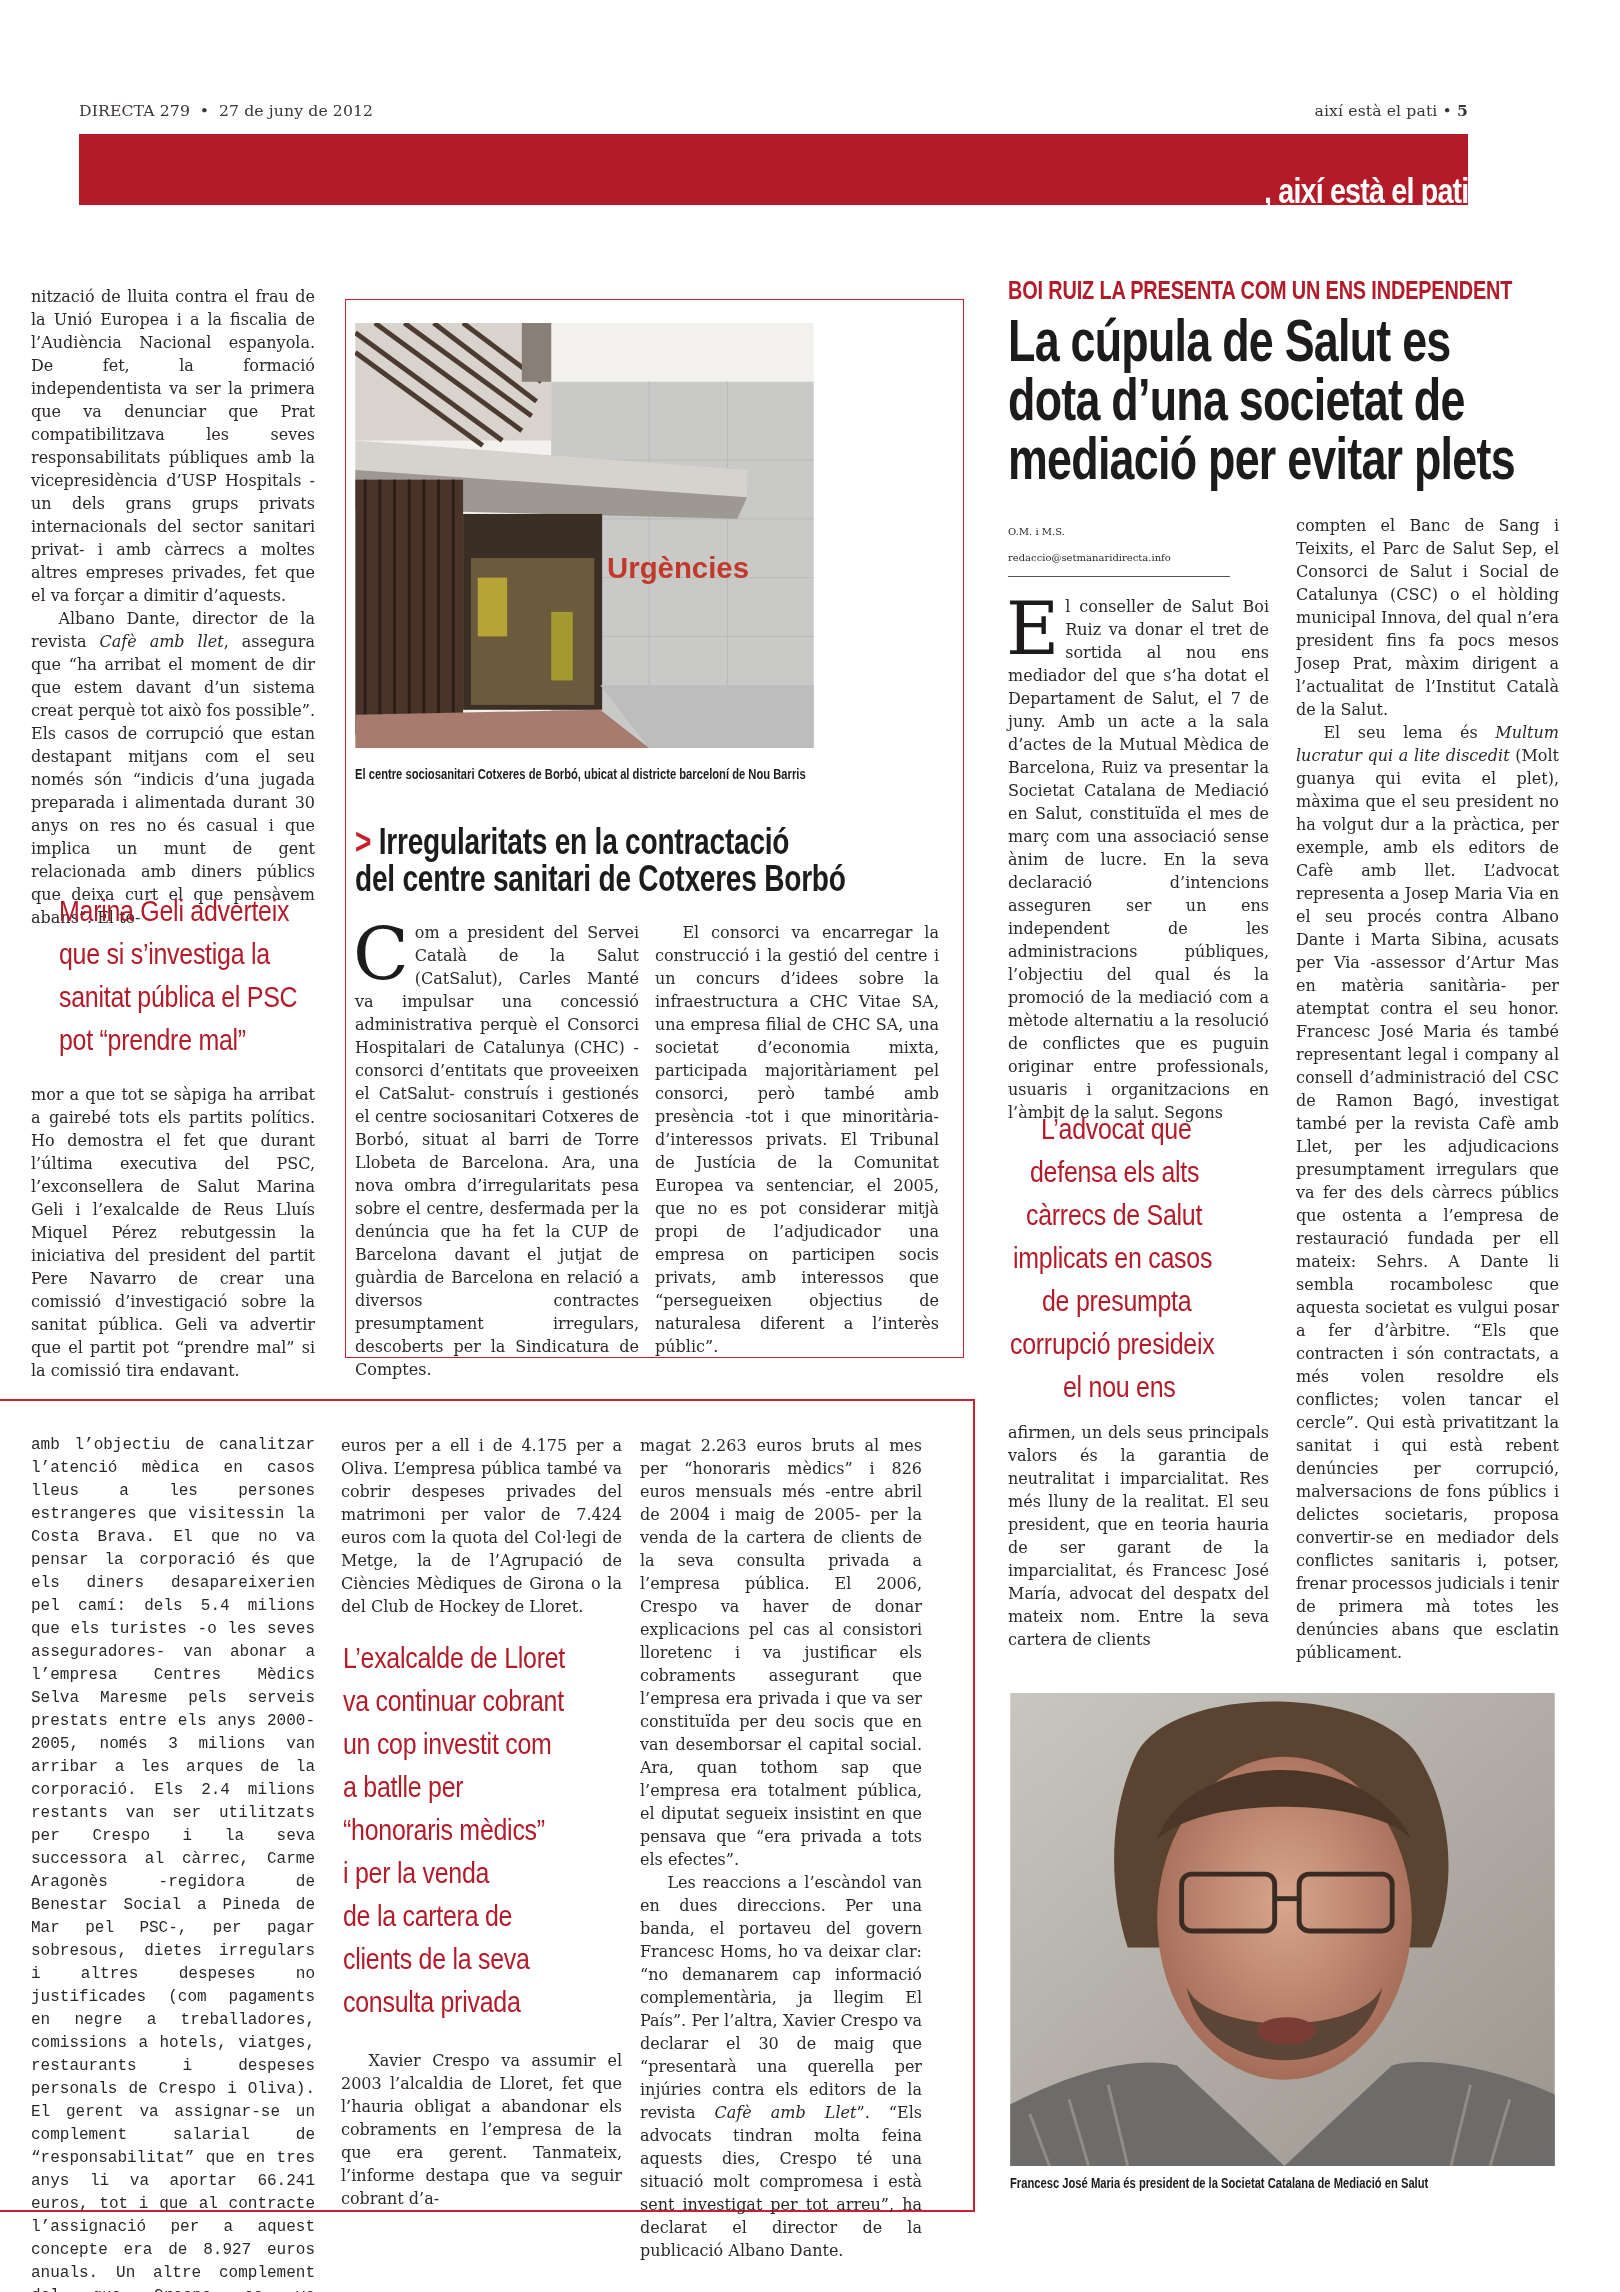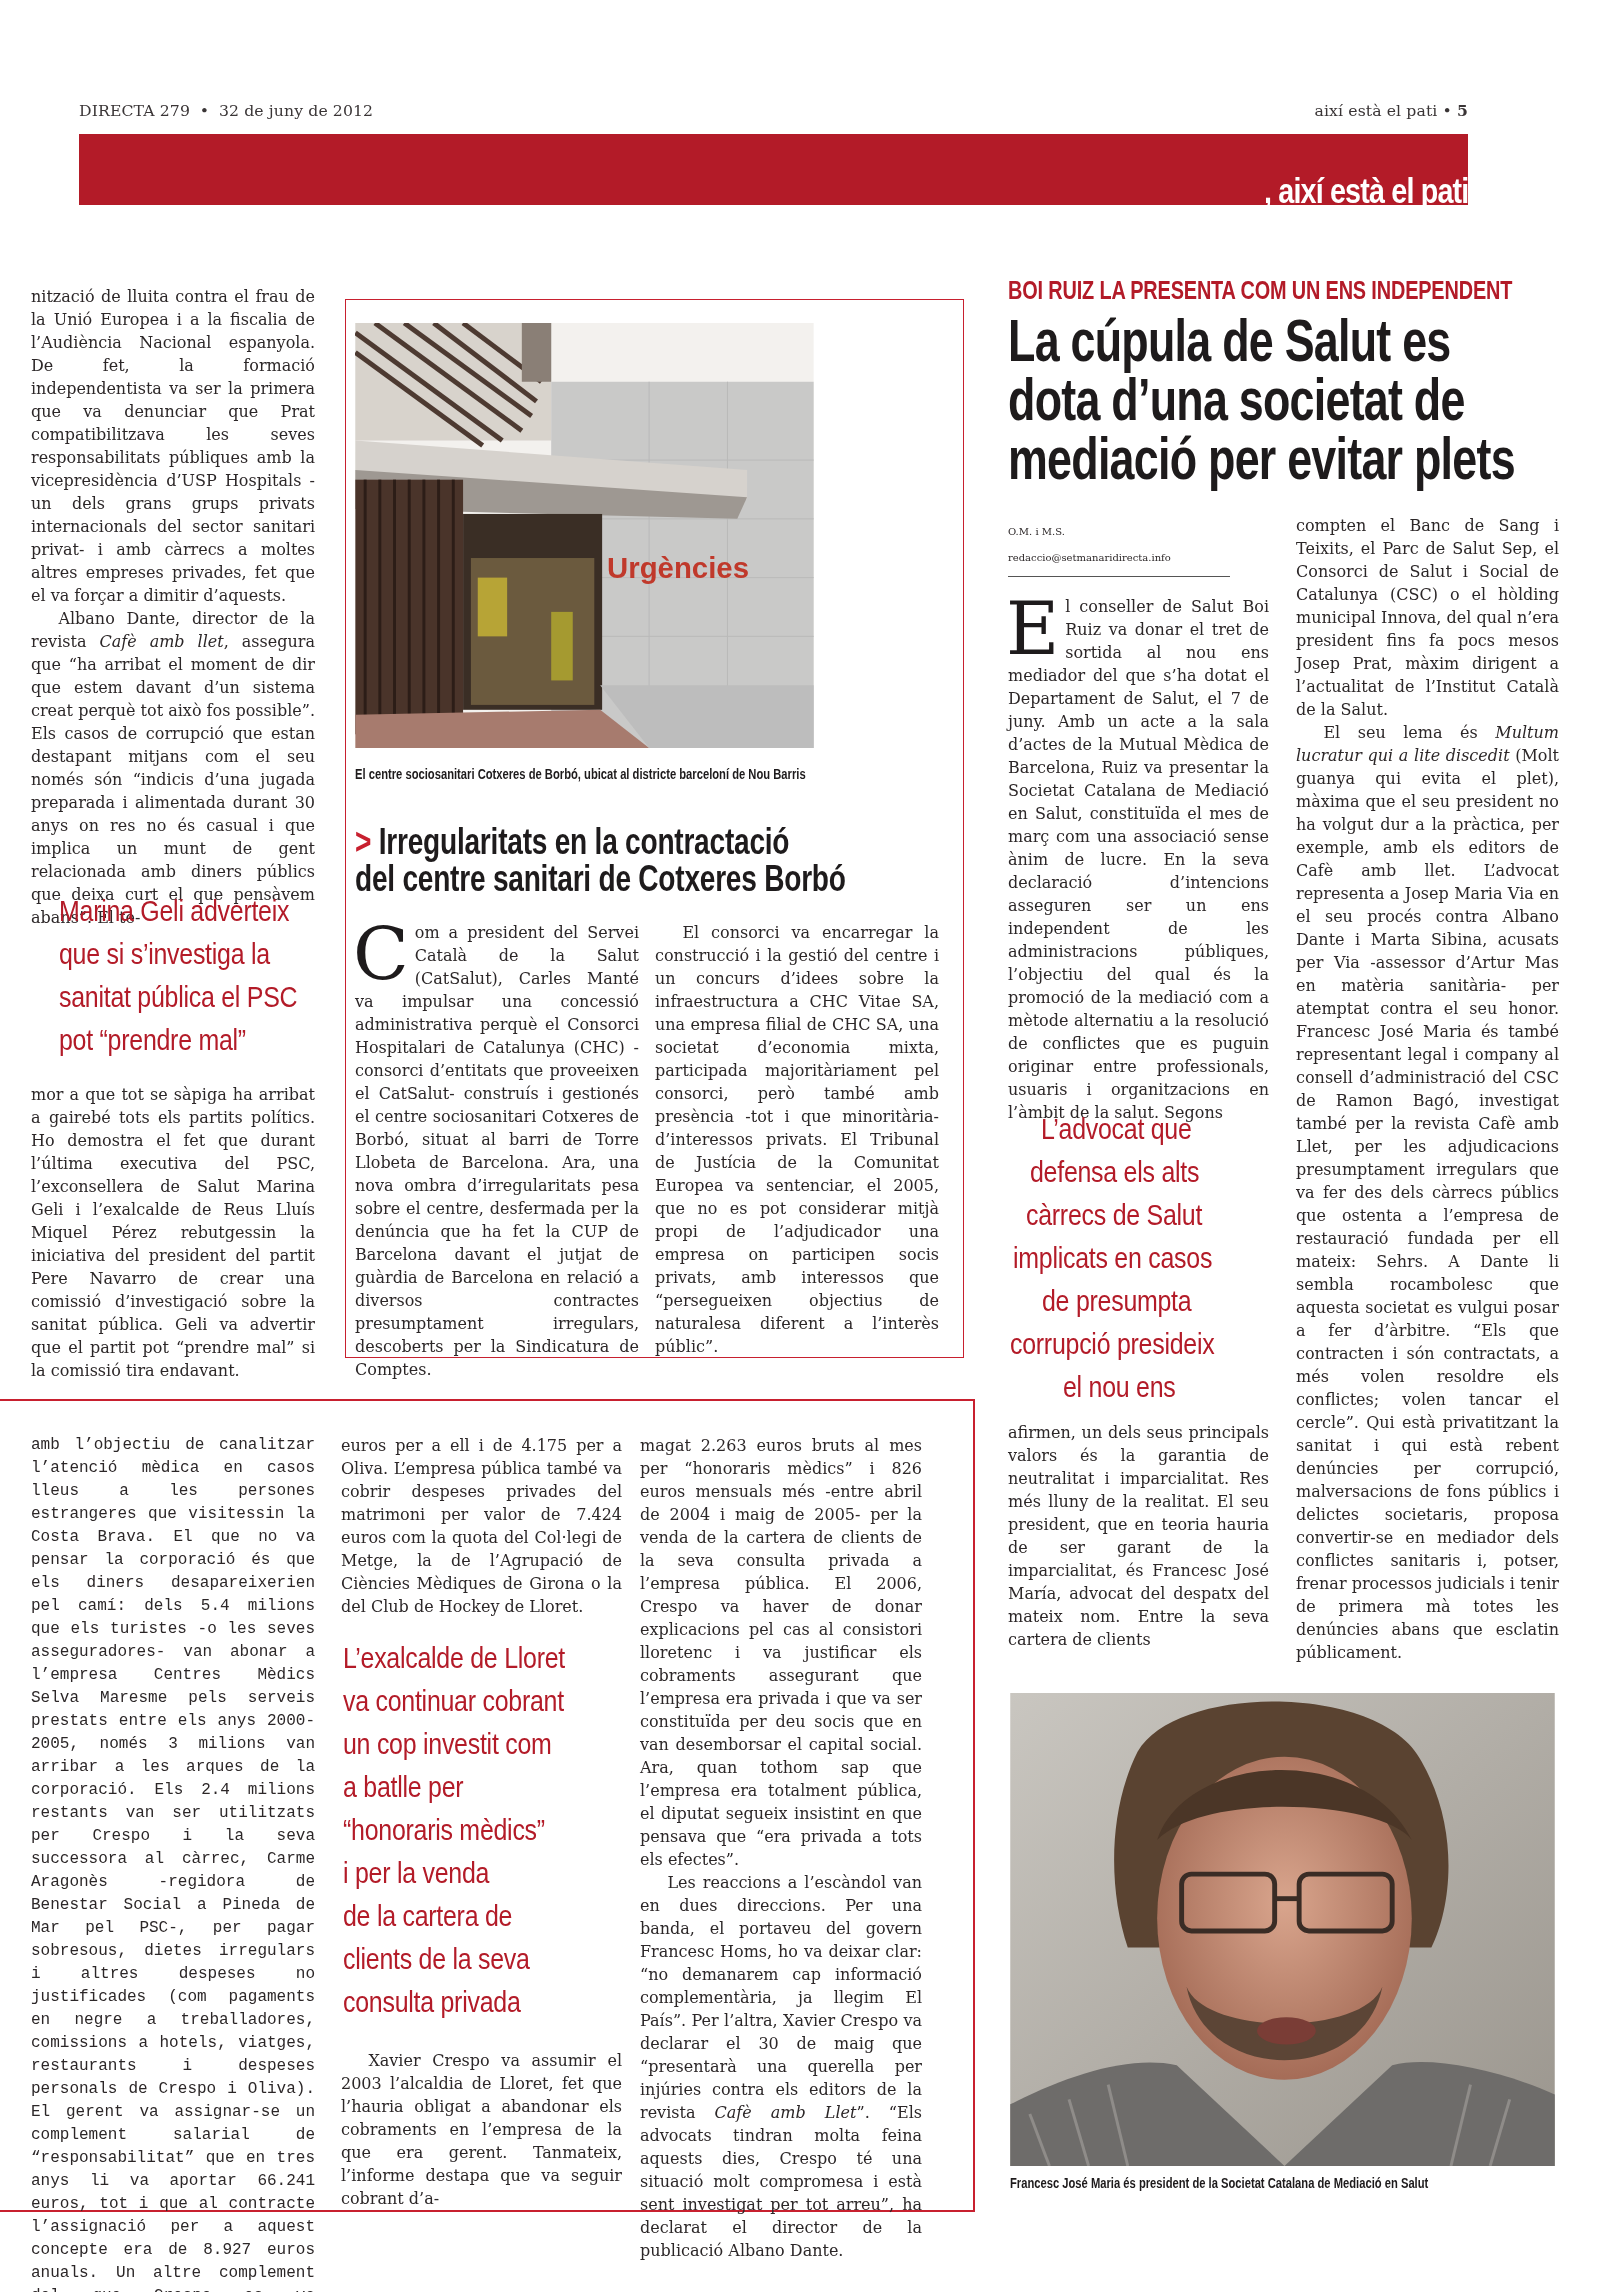--- a/index.html
+++ b/index.html
@@ -61,21 +61,21 @@
   .c7 { left: 341px; width: 281px; }
   .c8 { left: 630px; width: 282px; margin-left: 10px; }
 
   .photo2 { left: 1010px; top: 1693px; width: 545px; height: 473px; }
   .caption2 { left: 1010px; top: 2175px; }
 </style>
 </head>
 <body>
 
 <div class="abs folio folio-left serif">
-  <span>DIRECTA 279</span><span class="sep">•</span><span>32 de juny de 2012</span>
+  <span>DIRECTA 279</span><span class="sep">•</span><span>27 de juny de 2012</span>
 </div>
 <div class="abs folio folio-right serif">
   <span>així està el pati</span>
   <span>•</span>
   <b>5</b>
 </div>
 <div class="abs redbar"></div>
 <div class="abs section-tag cond">
   <span class="comma">,</span>
   <span>així està el pati</span>

